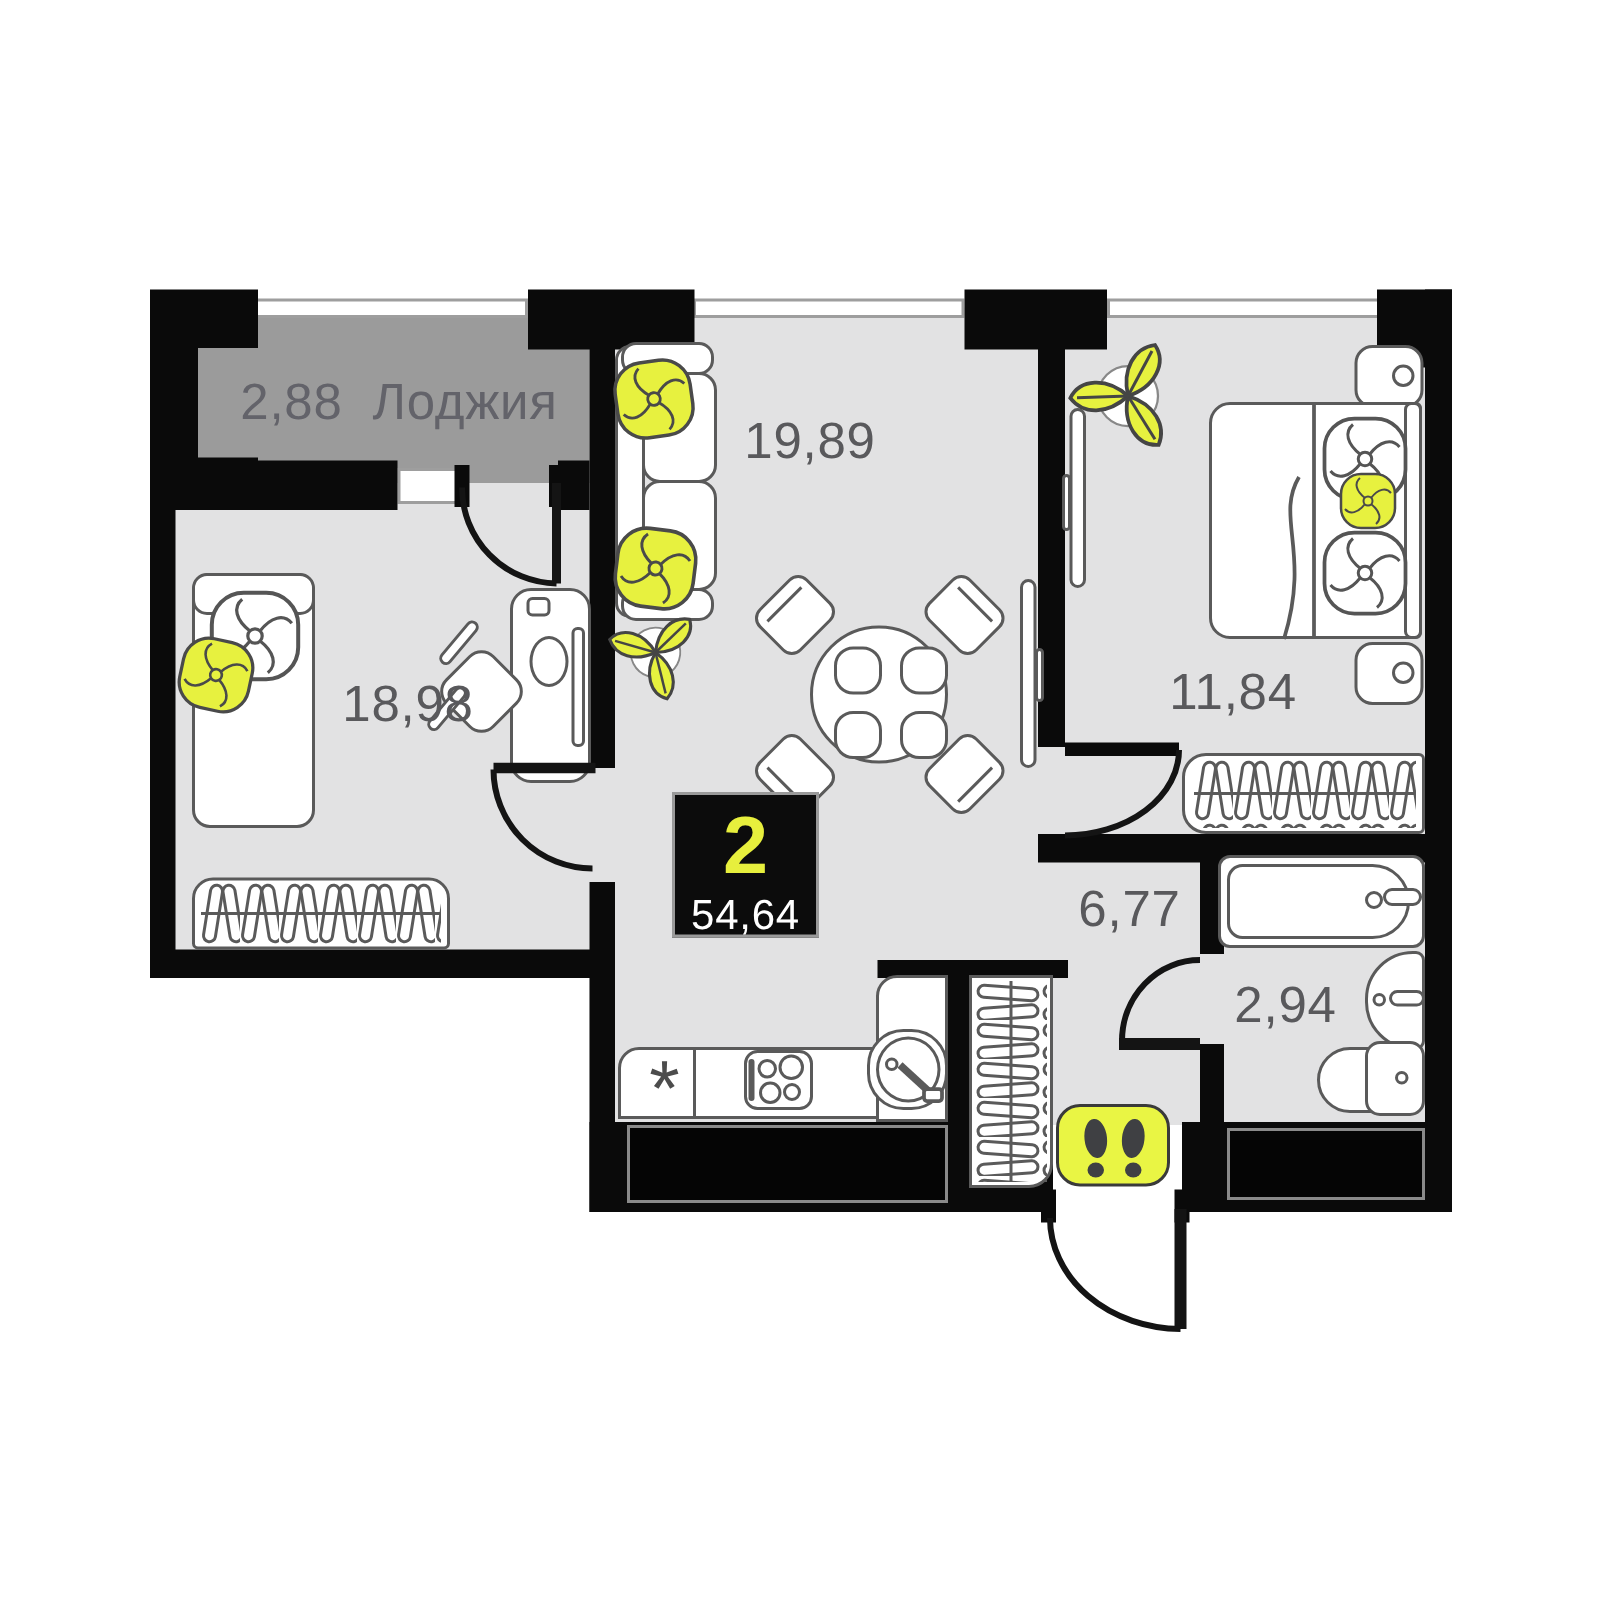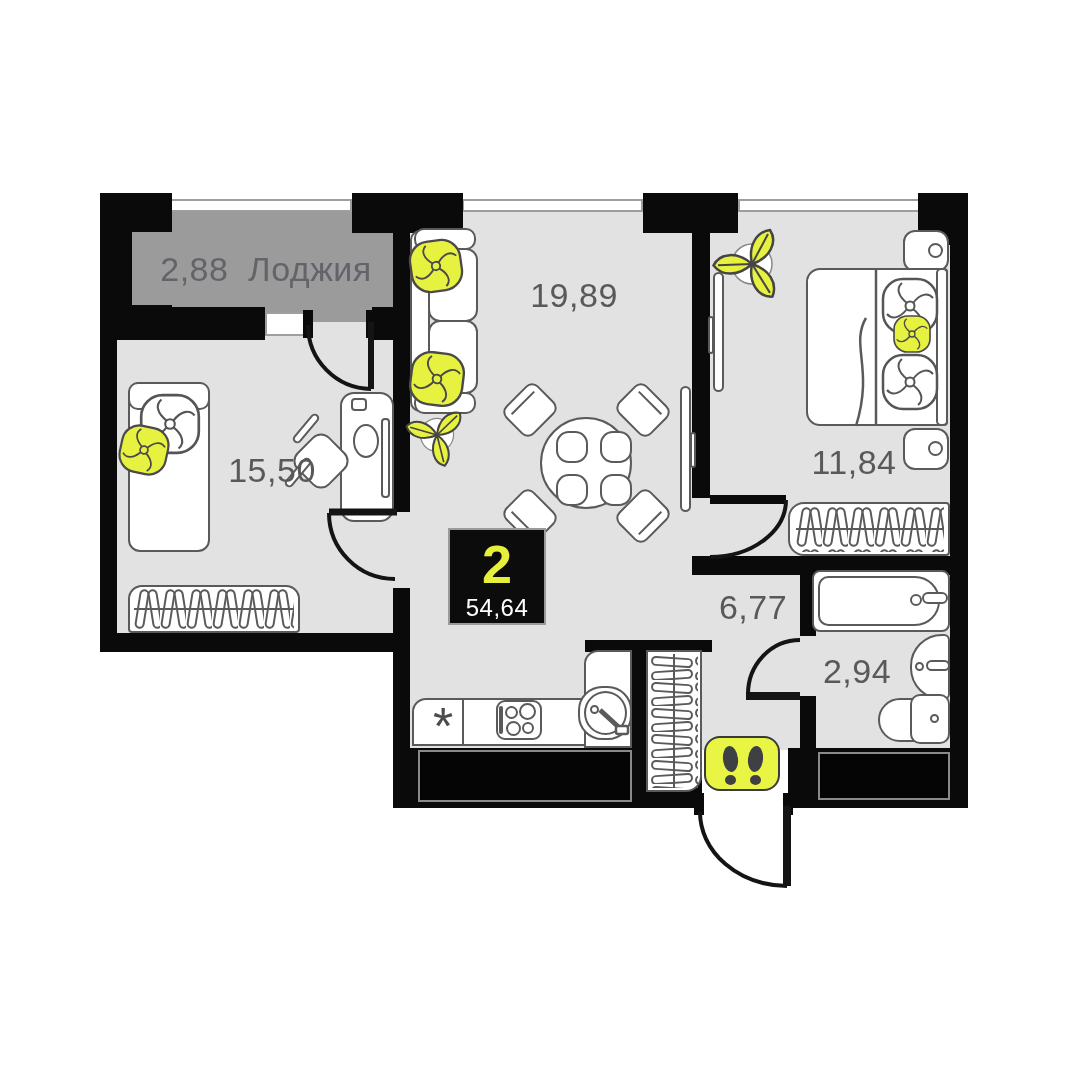--- a/index.html
+++ b/index.html
@@ -13,21 +13,21 @@
   .win{position:absolute;background:#fff;border:2px solid #9e9e9e;box-sizing:border-box;}
   .f{position:absolute;background:#fff;border:2px solid #5a5a5a;box-sizing:border-box;}
   .nf{position:absolute;border:2px solid #5a5a5a;box-sizing:border-box;background:#fff;}
   .shaft{position:absolute;background:#050505;border:2px solid #8a8a8a;box-sizing:border-box;}
   .lbl{position:absolute;transform:translate(-50%,-50%);color:#59595c;font-size:34px;
        font-weight:500;letter-spacing:.5px;white-space:nowrap;}
   .loggia-lbl{color:#63636a;}
   .badge{position:absolute;left:448px;top:528px;width:98px;height:97px;background:#0c0c0c;
          border:2px solid #9a9a9a;box-sizing:border-box;text-align:center;}
   .badge .num{color:#e7ef3d;font-size:54px;font-weight:700;line-height:1;margin-top:7px;}
-  .badge .area{color:#ffffff;font-size:24px;font-weight:500;margin-top:3px;letter-spacing:.5px;}
+  .badge .area{color:#ffffff;font-size:28px;font-weight:500;margin-top:3px;letter-spacing:.5px;}
   .feet{position:absolute;left:704px;top:736px;width:76px;height:55px;background:#e9f544;
         border:2.5px solid #3a3a3a;border-radius:16px;box-sizing:border-box;}
   .foot{position:absolute;background:#3f4043;border-radius:50%;}
   .line{position:absolute;background:#5a5a5a;}
   .chair{position:absolute;background:#fff;border:2px solid #5a5a5a;border-radius:9px;box-sizing:border-box;}
   .chair .bk{position:absolute;left:5px;right:5px;height:0;border-top:2px solid #5a5a5a;}
   svg{display:block;}
   .ov{position:absolute;left:0;top:0;pointer-events:none;}
 </style>
 </head>
@@ -267,23 +267,23 @@
     <div class="foot" style="left:17px;top:8px;width:15px;height:26px;transform:rotate(-6deg);"></div>
     <div class="foot" style="left:19px;top:37px;width:11px;height:10px;"></div>
     <div class="foot" style="left:42px;top:8px;width:15px;height:26px;transform:rotate(6deg);"></div>
     <div class="foot" style="left:44px;top:37px;width:11px;height:10px;"></div>
   </div>
 
   <div class="lbl loggia-lbl" style="left:266px;top:269px;">
     <span>2,88</span>&nbsp;
     <span>Лоджия</span>
   </div>
-  <div class="lbl" style="left:574px;top:295px;">19,89</div>
-  <div class="lbl" style="left:272px;top:470px;">15,50</div>
-  <div class="lbl" style="left:854px;top:462px;">11,84</div>
+  <div class="lbl" style="left:540px;top:295px;">19,89</div>
+  <div class="lbl" style="left:272px;top:470px;">18,98</div>
+  <div class="lbl" style="left:822px;top:462px;">11,84</div>
   <div class="lbl" style="left:753px;top:607px;">6,77</div>
   <div class="lbl" style="left:857px;top:671px;">2,94</div>
 
   <div class="badge">
     <div class="num">2</div>
     <div class="area">54,64</div>
   </div>
 
 </div>
 

